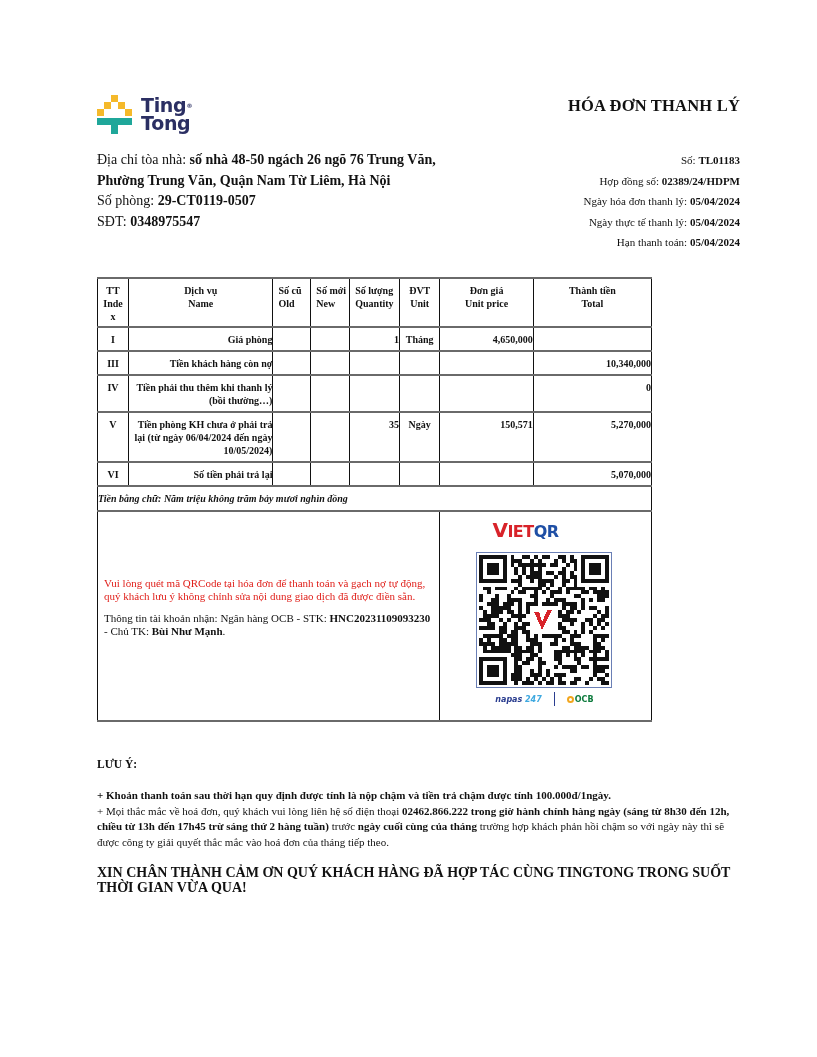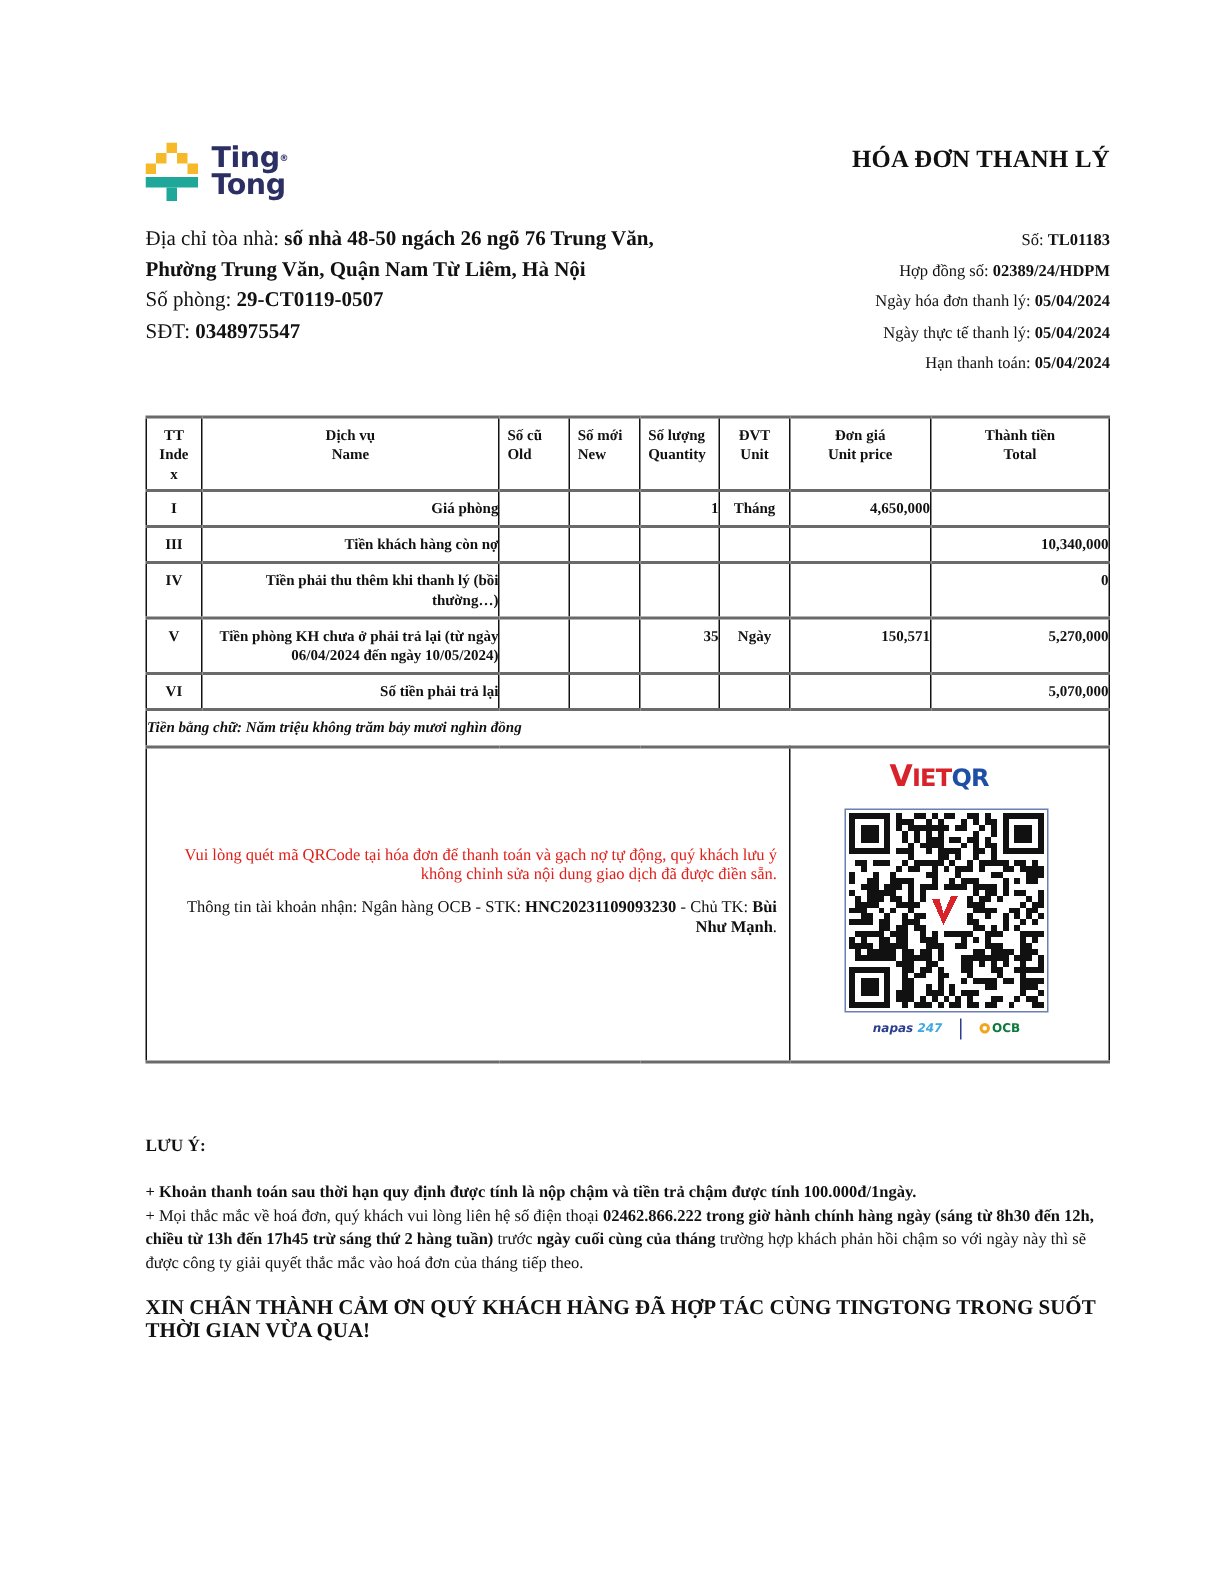--- a/index.html
+++ b/index.html
@@ -10,37 +10,37 @@
   
   .logo { position: absolute; left: 0; top: 95px; width: 100px; height: 42px; }
   .logo-text { position: absolute; left: 44px; top: 1px; font-family: "DejaVu Sans", "Liberation Sans", sans-serif; font-weight: bold; color: #2b2f63; font-size: 19px; line-height: 18px; letter-spacing: -0.3px; }
   .logo-text .reg { font-size: 6px; vertical-align: top; position: relative; top: 1px; }
   .title { position: absolute; right: 0; top: 96px; font-size: 16.5px; font-weight: bold; letter-spacing: 0.2px; }
 
   .info-left { position: absolute; left: 0; top: 150px; font-size: 14px; line-height: 20.6px; }
   .info-right { position: absolute; right: 0; top: 150px; font-size: 11px; line-height: 20.6px; text-align: right; }
 
   
-  table.inv { position: absolute; left: 0; top: 277px; width: 643px; border-collapse: collapse; font-size: 10px; }
+  table.inv { position: absolute; left: 0; top: 277px; width: 555px; border-collapse: collapse; font-size: 10px; }
   table.inv td, table.inv th { border-left: 1px solid #111; border-right: 1px solid #111; border-top: 2px solid #6a6a6a; border-bottom: 2px solid #6a6a6a; padding: 0; vertical-align: top; }
   table.inv th { font-weight: bold; padding-top: 5px; line-height: 13px; text-align: center; }
   table.inv th.left { text-align: left; padding-left: 5px; }
   table.inv td { font-weight: bold; line-height: 13px; padding-top: 5px; padding-bottom: 4px; }
   td.c { text-align: center; }
   td.r { text-align: right; padding-right: 5px; }
   td.l { text-align: right; padding-left: 7px; padding-right: 4px; }
   tr.header th { height: 42px; }
   td.words { font-style: italic; padding-left: 6px; padding-top: 5px; height: 14px; }
   td.pay { vertical-align: top; font-weight: normal !important; font-size: 11px; line-height: 15px; }
-  .pay-inner { padding: 60px 8px 0 6px; height: 135px; text-align: right; }
+  .pay-inner { padding: 60px 8px 0 6px; height: 135px; }
   .pay-red { color: #e0201b; margin-bottom: 9px; }
   td.qr { text-align: center; vertical-align: top; }
 
   .qr-box { position: relative; width: 208px; height: 199px; }
-  .vietqr-logo { position: absolute; left: 66px; top: 7px; font-family: "DejaVu Sans", "Liberation Sans", sans-serif; font-weight: bold; font-size: 16px; letter-spacing: -0.5px; }
+  .vietqr-logo { position: absolute; left: 52px; top: 7px; font-family: "DejaVu Sans", "Liberation Sans", sans-serif; font-weight: bold; font-size: 16px; letter-spacing: -0.5px; }
   .vietqr-logo .v { color: #d8232a; font-size: 20px; }
   .vietqr-logo .rest { color: #d8232a; }
   .vietqr-logo .qr-part { color: #1f4fa5; }
   .qr-code { position: absolute; left: 36px; top: 35px; width: 130px; height: 130px; border: 1px solid #6a7fb5; padding: 2px; background: #fff; }
   .qr-footer { position: absolute; left: 0; top: 175px; width: 208px; text-align: center; font-family: "DejaVu Sans", "Liberation Sans", sans-serif; font-size: 8px; }
   .napas { color: #2a3d8f; font-style: italic; font-weight: bold; }
   .napas .n247 { color: #3fa9e0; }
   .sep { display: inline-block; width: 1px; height: 14px; background: #2a3d8f; vertical-align: middle; margin: 0 12px; }
   .ocb { color: #0c7a3c; font-weight: bold; }
   .ocb .ring { display: inline-block; width: 7px; height: 7px; border-radius: 50%; border: 2px solid #f2a61e; box-sizing: border-box; vertical-align: -1px; margin-right: 1px; }

